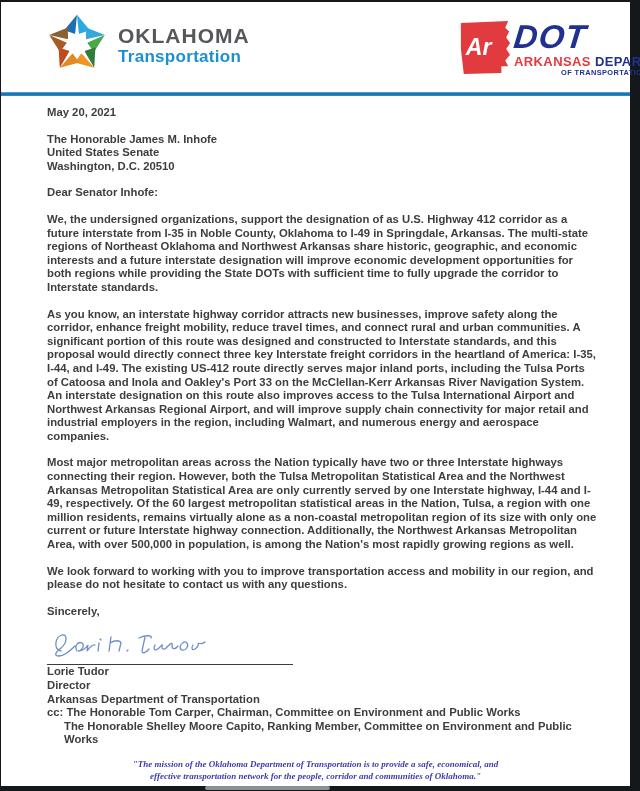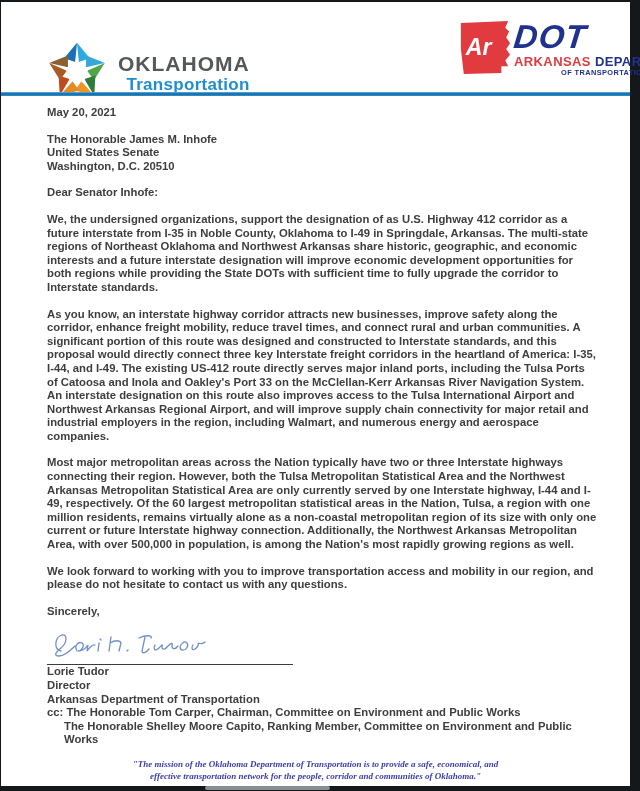--- a/index.html
+++ b/index.html
@@ -14,21 +14,21 @@
     position:absolute;left:1px;top:2px;
     width:629px;height:784px;
     background:#ffffff;
   }
   .scroll-thumb{
     position:absolute;left:205px;top:786px;width:125px;height:4px;
     background:#8a8f94;border-radius:2px;
   }
 
   
-  .ok-logo{position:absolute;left:44px;top:38px;display:flex;align-items:flex-start;text-align:right;}
+  .ok-logo{position:absolute;left:44px;top:10px;display:flex;align-items:flex-start;}
   .ok-star{width:64px;height:64px;}
   .ok-words{margin-left:9px;padding-top:13px;line-height:1;}
   .ok-name{font-size:21px;font-weight:bold;letter-spacing:1px;color:#55585a;}
   .ok-sub{font-size:17px;font-weight:bold;color:#1d8fd1;margin-top:2px;letter-spacing:.3px;}
 
   .ardot-logo{position:absolute;left:457px;top:16px;display:flex;align-items:flex-start;}
   .ar-state{width:54px;height:60px;}
   .ardot-right{margin-left:2px;padding-top:4px;line-height:1;}
   .ardot-dot{
     font-size:33px;font-weight:900;font-style:italic;color:#20318f;

